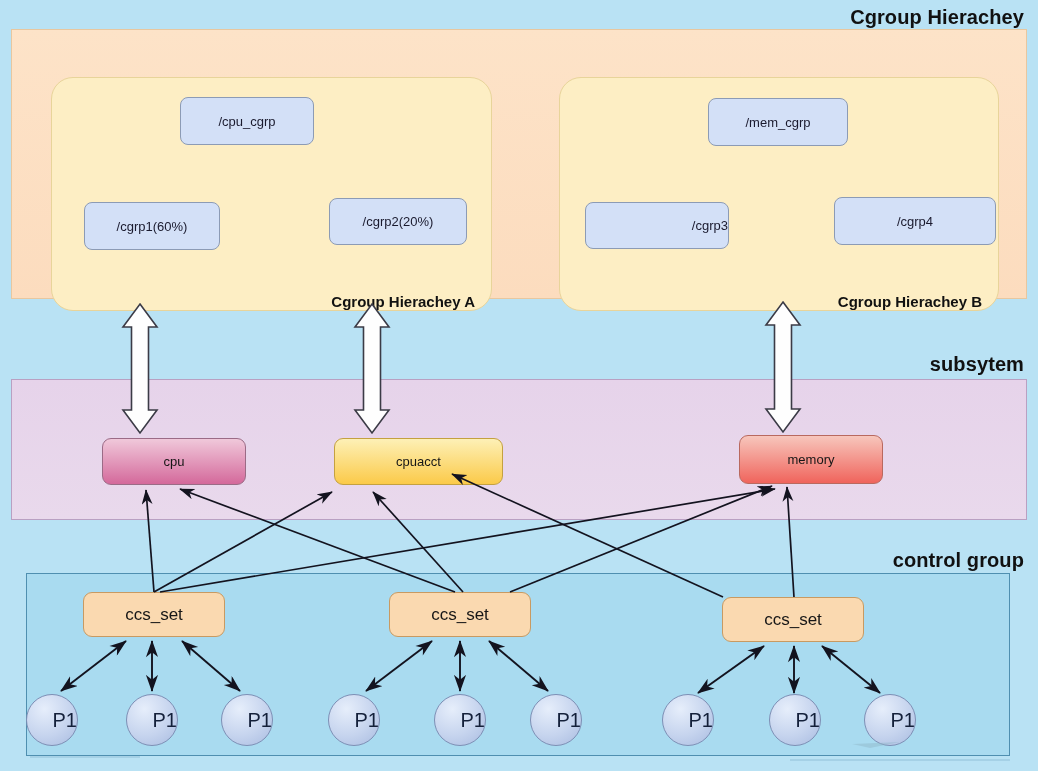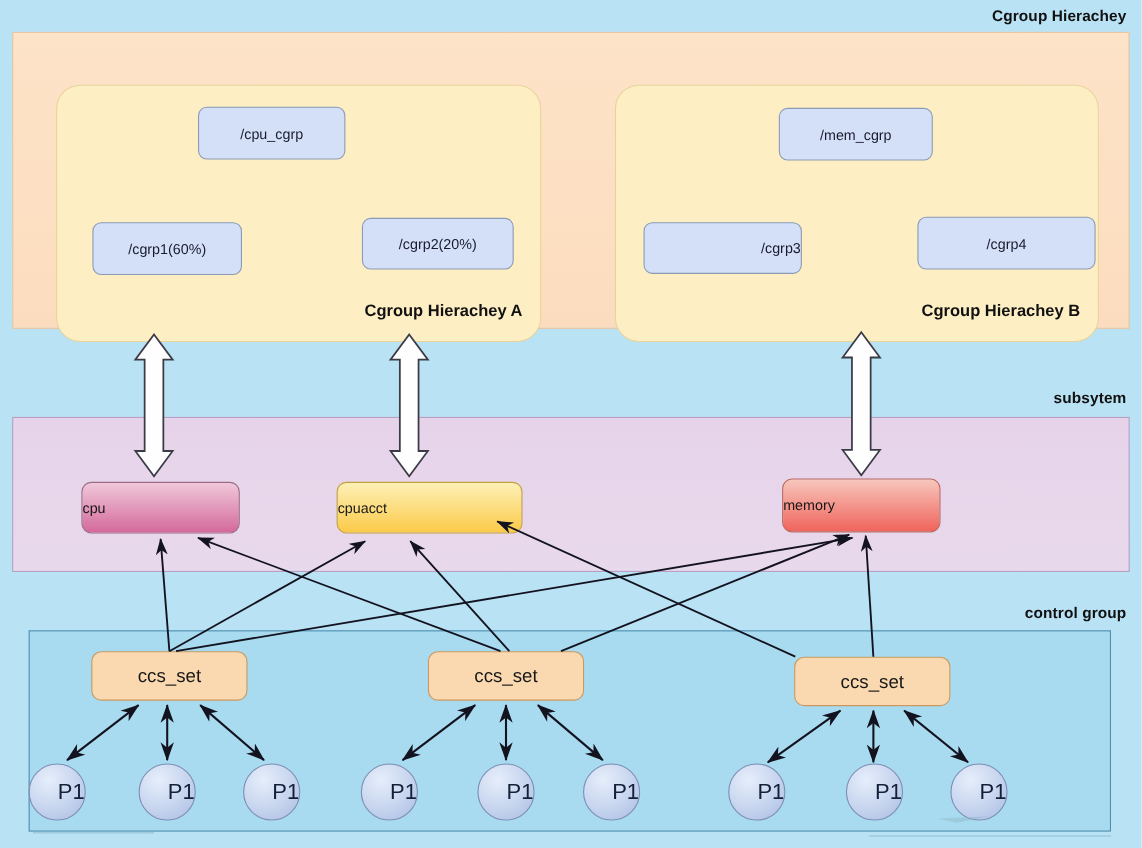--- a/index.html
+++ b/index.html
@@ -13,21 +13,21 @@
     height: 771px;
     background: #b9e2f4;
     font-family: "Liberation Sans", sans-serif;
     overflow: hidden;
   }
 
   
   .band-label {
     position: absolute;
     font-weight: bold;
-    font-size: 14px;
+    font-size: 20px;
     color: #111111;
     letter-spacing: 0.1px;
     white-space: nowrap;
     margin-left: 48px;
   }
 
   
   #hierarchy-outer {
     position: absolute;
     left: 11px;
@@ -44,21 +44,21 @@
     position: absolute;
     background: #fdeec4;
     border: 1px solid #e8d49a;
     border-radius: 22px;
     box-sizing: border-box;
   }
   #hier-a { left: 39px; top: 47px; width: 441px; height: 234px; }
   #hier-b { left: 547px; top: 47px; width: 440px; height: 234px; }
   .hier-caption {
     position: absolute;
-    bottom: 19px;
+    bottom: 0;
     right: 16px;
     font-weight: bold;
     font-size: 15px;
     color: #111111;
     white-space: nowrap;
   }
 
   
   .cgrp-node {
     position: absolute;
@@ -83,23 +83,25 @@
     background: linear-gradient(180deg, #e6d3ea 0%, #e9d9ec 100%);
     border: 1px solid #b9a0c2;
     box-sizing: border-box;
   }
   .subsys-box {
     position: absolute;
     border-radius: 9px;
     border: 1px solid #8a7090;
     display: flex;
     align-items: center;
+    justify-content: center;
     font-size: 13px;
     color: #161616;
     box-sizing: border-box;
+    margin-left: 28px;
   }
   #subsys-cpu {
     left: 74px; top: 438px; width: 144px; height: 47px;
     background: linear-gradient(180deg, #f0c8da 0%, #d4699b 100%);
     border-color: #9b6b86;
   }
   #subsys-cpuacct {
     left: 306px; top: 438px; width: 169px; height: 47px;
     background: linear-gradient(180deg, #fdf0b6 0%, #fbca49 100%);
     border-color: #c4a140;

